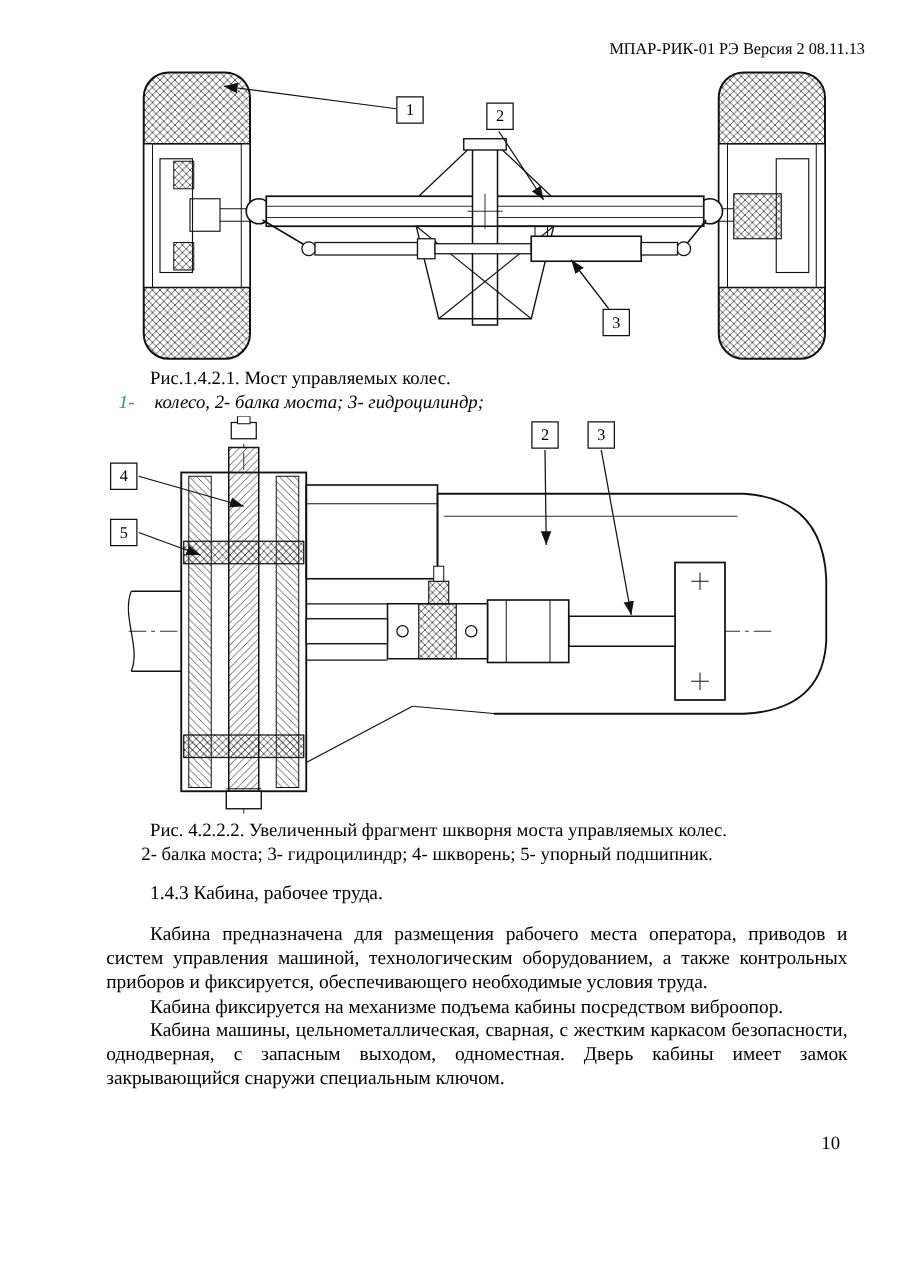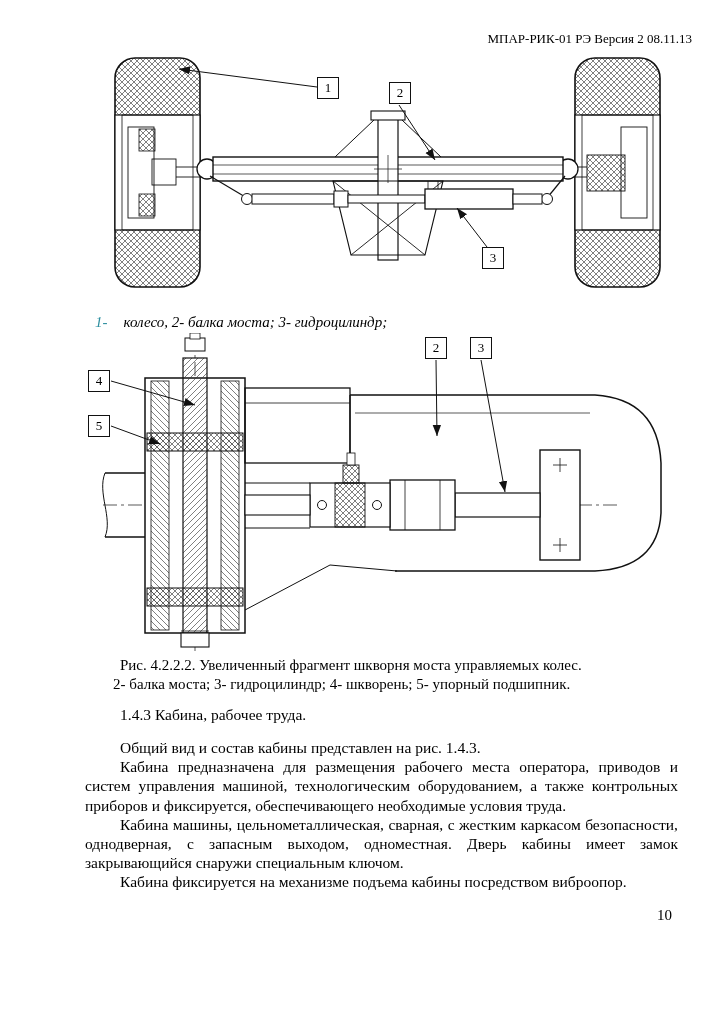--- a/index.html
+++ b/index.html
@@ -106,20 +106,21 @@
         <line x1="222" y1="32" x2="84" y2="14" marker-end="url(#f1arr)"></line>
         <line x1="304" y1="50" x2="340" y2="105" marker-end="url(#f1arr)"></line>
         <line x1="392" y1="192" x2="362" y2="153" marker-end="url(#f1arr)"></line>
       </g>
     </svg>
     <div class="callout" style="left:222px; top:22px;">1</div>
     <div class="callout" style="left:294px; top:27px;">2</div>
     <div class="callout" style="left:387px; top:192px;">3</div>
   </div>
 
+  <div class="caption cap1a">Рис.1.4.2.1. Мост управляемых колес.</div>
   <div class="caption cap1b"><span class="legend-marker">1-</span><span>колесо, 2- балка моста; 3- гидроцилиндр;</span></div>
 
   <div class="figure fig2">
     <svg width="600" height="325" viewBox="0 0 600 325">
       <defs>
         <pattern id="f2h" width="6" height="6" patternUnits="userSpaceOnUse">
           <path d="M0,6 L6,0" stroke="#3a3a3a" stroke-width="0.65" fill="none"></path>
         </pattern>
         <pattern id="f2hr" width="6" height="6" patternUnits="userSpaceOnUse">
           <path d="M0,0 L6,6" stroke="#3a3a3a" stroke-width="0.65" fill="none"></path>
@@ -208,21 +209,20 @@
     <div class="callout" style="left:340px; top:4px;">2</div>
     <div class="callout" style="left:385px; top:4px;">3</div>
   </div>
 
   <div class="caption cap2a">Рис. 4.2.2.2. Увеличенный фрагмент шкворня моста управляемых колес.</div>
   <div class="caption cap2b">2- балка моста; 3- гидроцилиндр; 4- шкворень; 5- упорный подшипник.</div>
 
   <div class="section-heading">1.4.3 Кабина, рабочее труда.</div>
 
   <div class="para-block">
-    <p>Общий вид и состав кабины представлен на рис. 1.4.3.</p>
     <p>Кабина предназначена для размещения рабочего места оператора, приводов и систем управления машиной, технологическим оборудованием, а также контрольных приборов и фиксируется, обеспечивающего необходимые условия труда.</p>
+    <p>Кабина фиксируется на механизме подъема кабины посредством виброопор.</p>
     <p>Кабина машины, цельнометаллическая, сварная, с жестким каркасом безопасности, однодверная, с запасным выходом, одноместная. Дверь кабины имеет замок закрывающийся снаружи специальным ключом.</p>
-    <p>Кабина фиксируется на механизме подъема кабины посредством виброопор.</p>
   </div>
 
   <div class="page-number">10</div>
 
 </div>
 
 </body></html>

